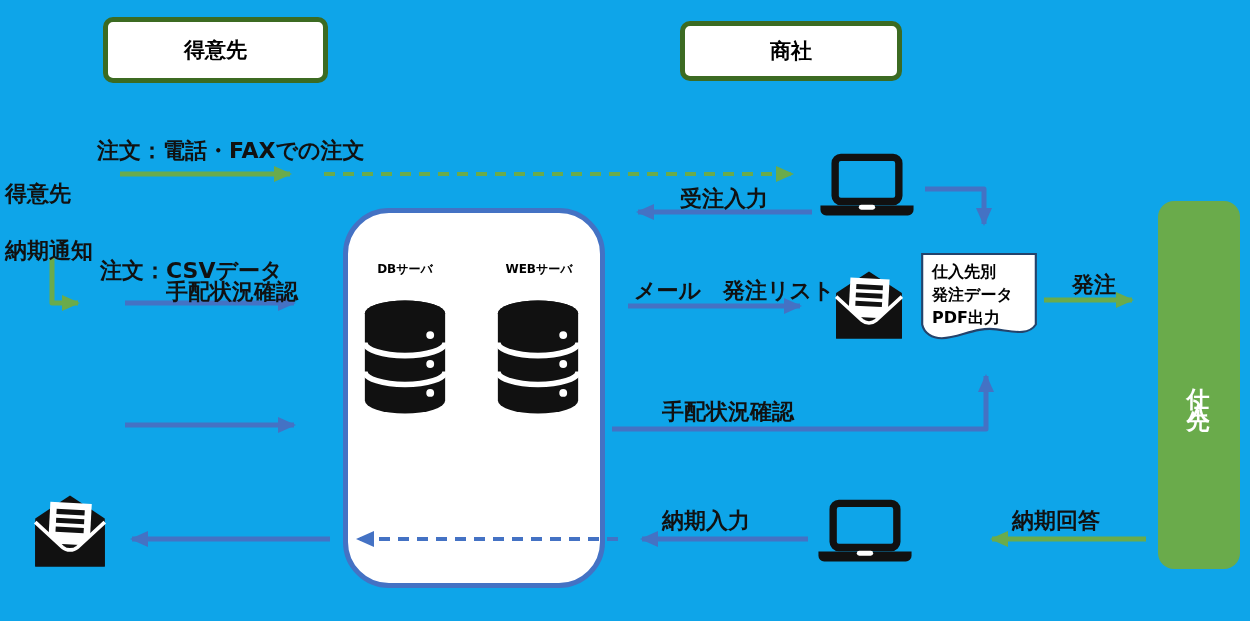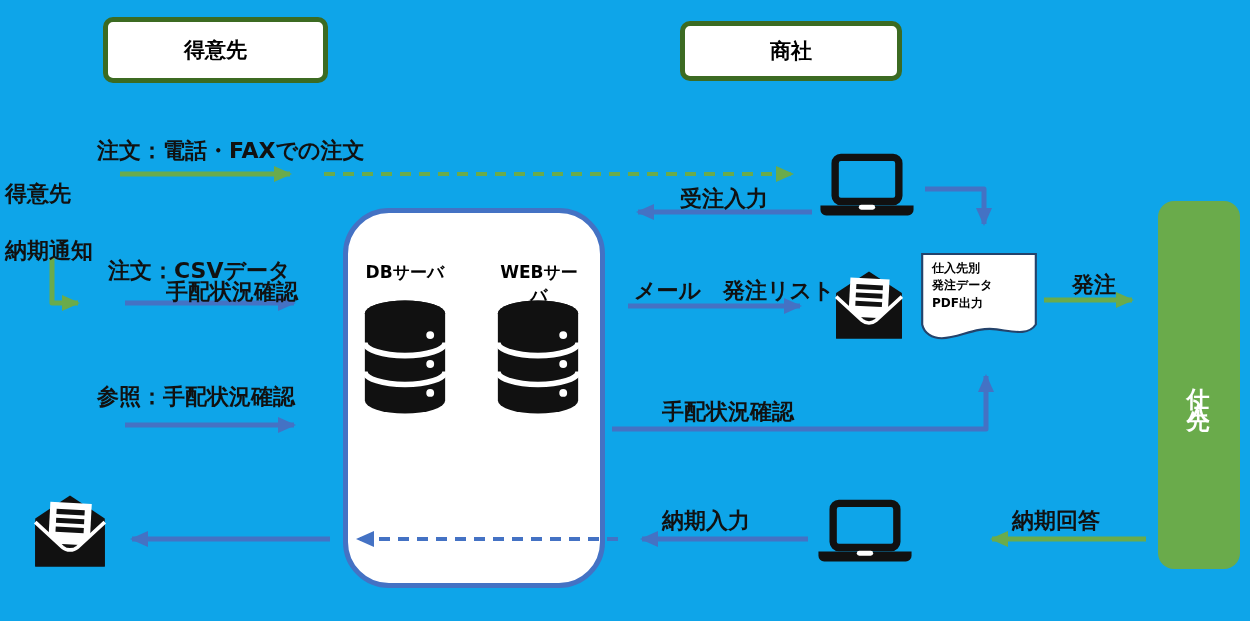--- a/index.html
+++ b/index.html
@@ -19,22 +19,22 @@
   }
   .supplier-box{
     position:absolute;left:1158px;top:201px;width:82px;height:368px;
     background:#6aab4b;border-radius:16px;z-index:4;
     display:flex;align-items:center;justify-content:center;
   }
   .supplier-box span{
     writing-mode:vertical-rl;text-orientation:upright;
     color:#fff;font-weight:bold;font-size:23px;letter-spacing:10px;
   }
-  .server-label{position:absolute;font-weight:bold;font-size:17px;text-align:center;z-index:6;}
-  .doc-text{position:absolute;left:932px;top:260px;z-index:7;font-weight:bold;font-size:12px;line-height:1.45;}
+  .server-label{position:absolute;font-weight:bold;font-size:12px;text-align:center;z-index:6;}
+  .doc-text{position:absolute;left:932px;top:260px;z-index:7;font-weight:bold;font-size:16px;line-height:1.45;}
   .doc-text div{white-space:nowrap;}
   svg.overlay{position:absolute;left:0;top:0;z-index:5;pointer-events:none;}
   .icon{position:absolute;z-index:6;}
 </style>
 </head>
 <body>
 
 <div id="canvas">
 
   <div class="entity-box" style="left:103px;top:17px;width:215px;height:56px;">
@@ -141,24 +141,23 @@
     <path d="M618,539 H358" stroke="#4472c4" stroke-width="4" fill="none" stroke-dasharray="11 8" marker-end="url(#arrB)"></path>
     <path d="M330,539 H132" stroke="#4472c4" stroke-width="5" fill="none" marker-end="url(#arrB)"></path>
   </svg>
 
   <div class="lbl" style="left:97px;top:136px;">注文：電話・FAXでの注文</div>
 
   <div class="lbl" style="left:5px;top:179px;">得意先</div>
 
   <div class="lbl" style="left:5px;top:236px;">納期通知</div>
 
-  <div class="lbl" style="left:100px;top:256px;margin-left:8px;">注文：CSVデータ</div>
+  <div class="lbl" style="left:100px;top:256px;">注文：CSVデータ</div>
   <div class="lbl" style="left:166px;top:277px;">手配状況確認</div>
 
-  <div class="lbl" style="left:97px;top:382px;">参照：手配状況確認</div>
 
   <div class="lbl" style="left:660px;top:184px;margin-left:20px;">受注入力</div>
 
   <div class="lbl" style="left:634px;top:276px;">メール　発注リスト</div>
 
   <div class="lbl" style="left:662px;top:397px;">手配状況確認</div>
 
   <div class="lbl" style="left:1072px;top:270px;text-align:right;">発注</div>
 
   <div class="lbl" style="left:662px;top:506px;">納期入力</div>

